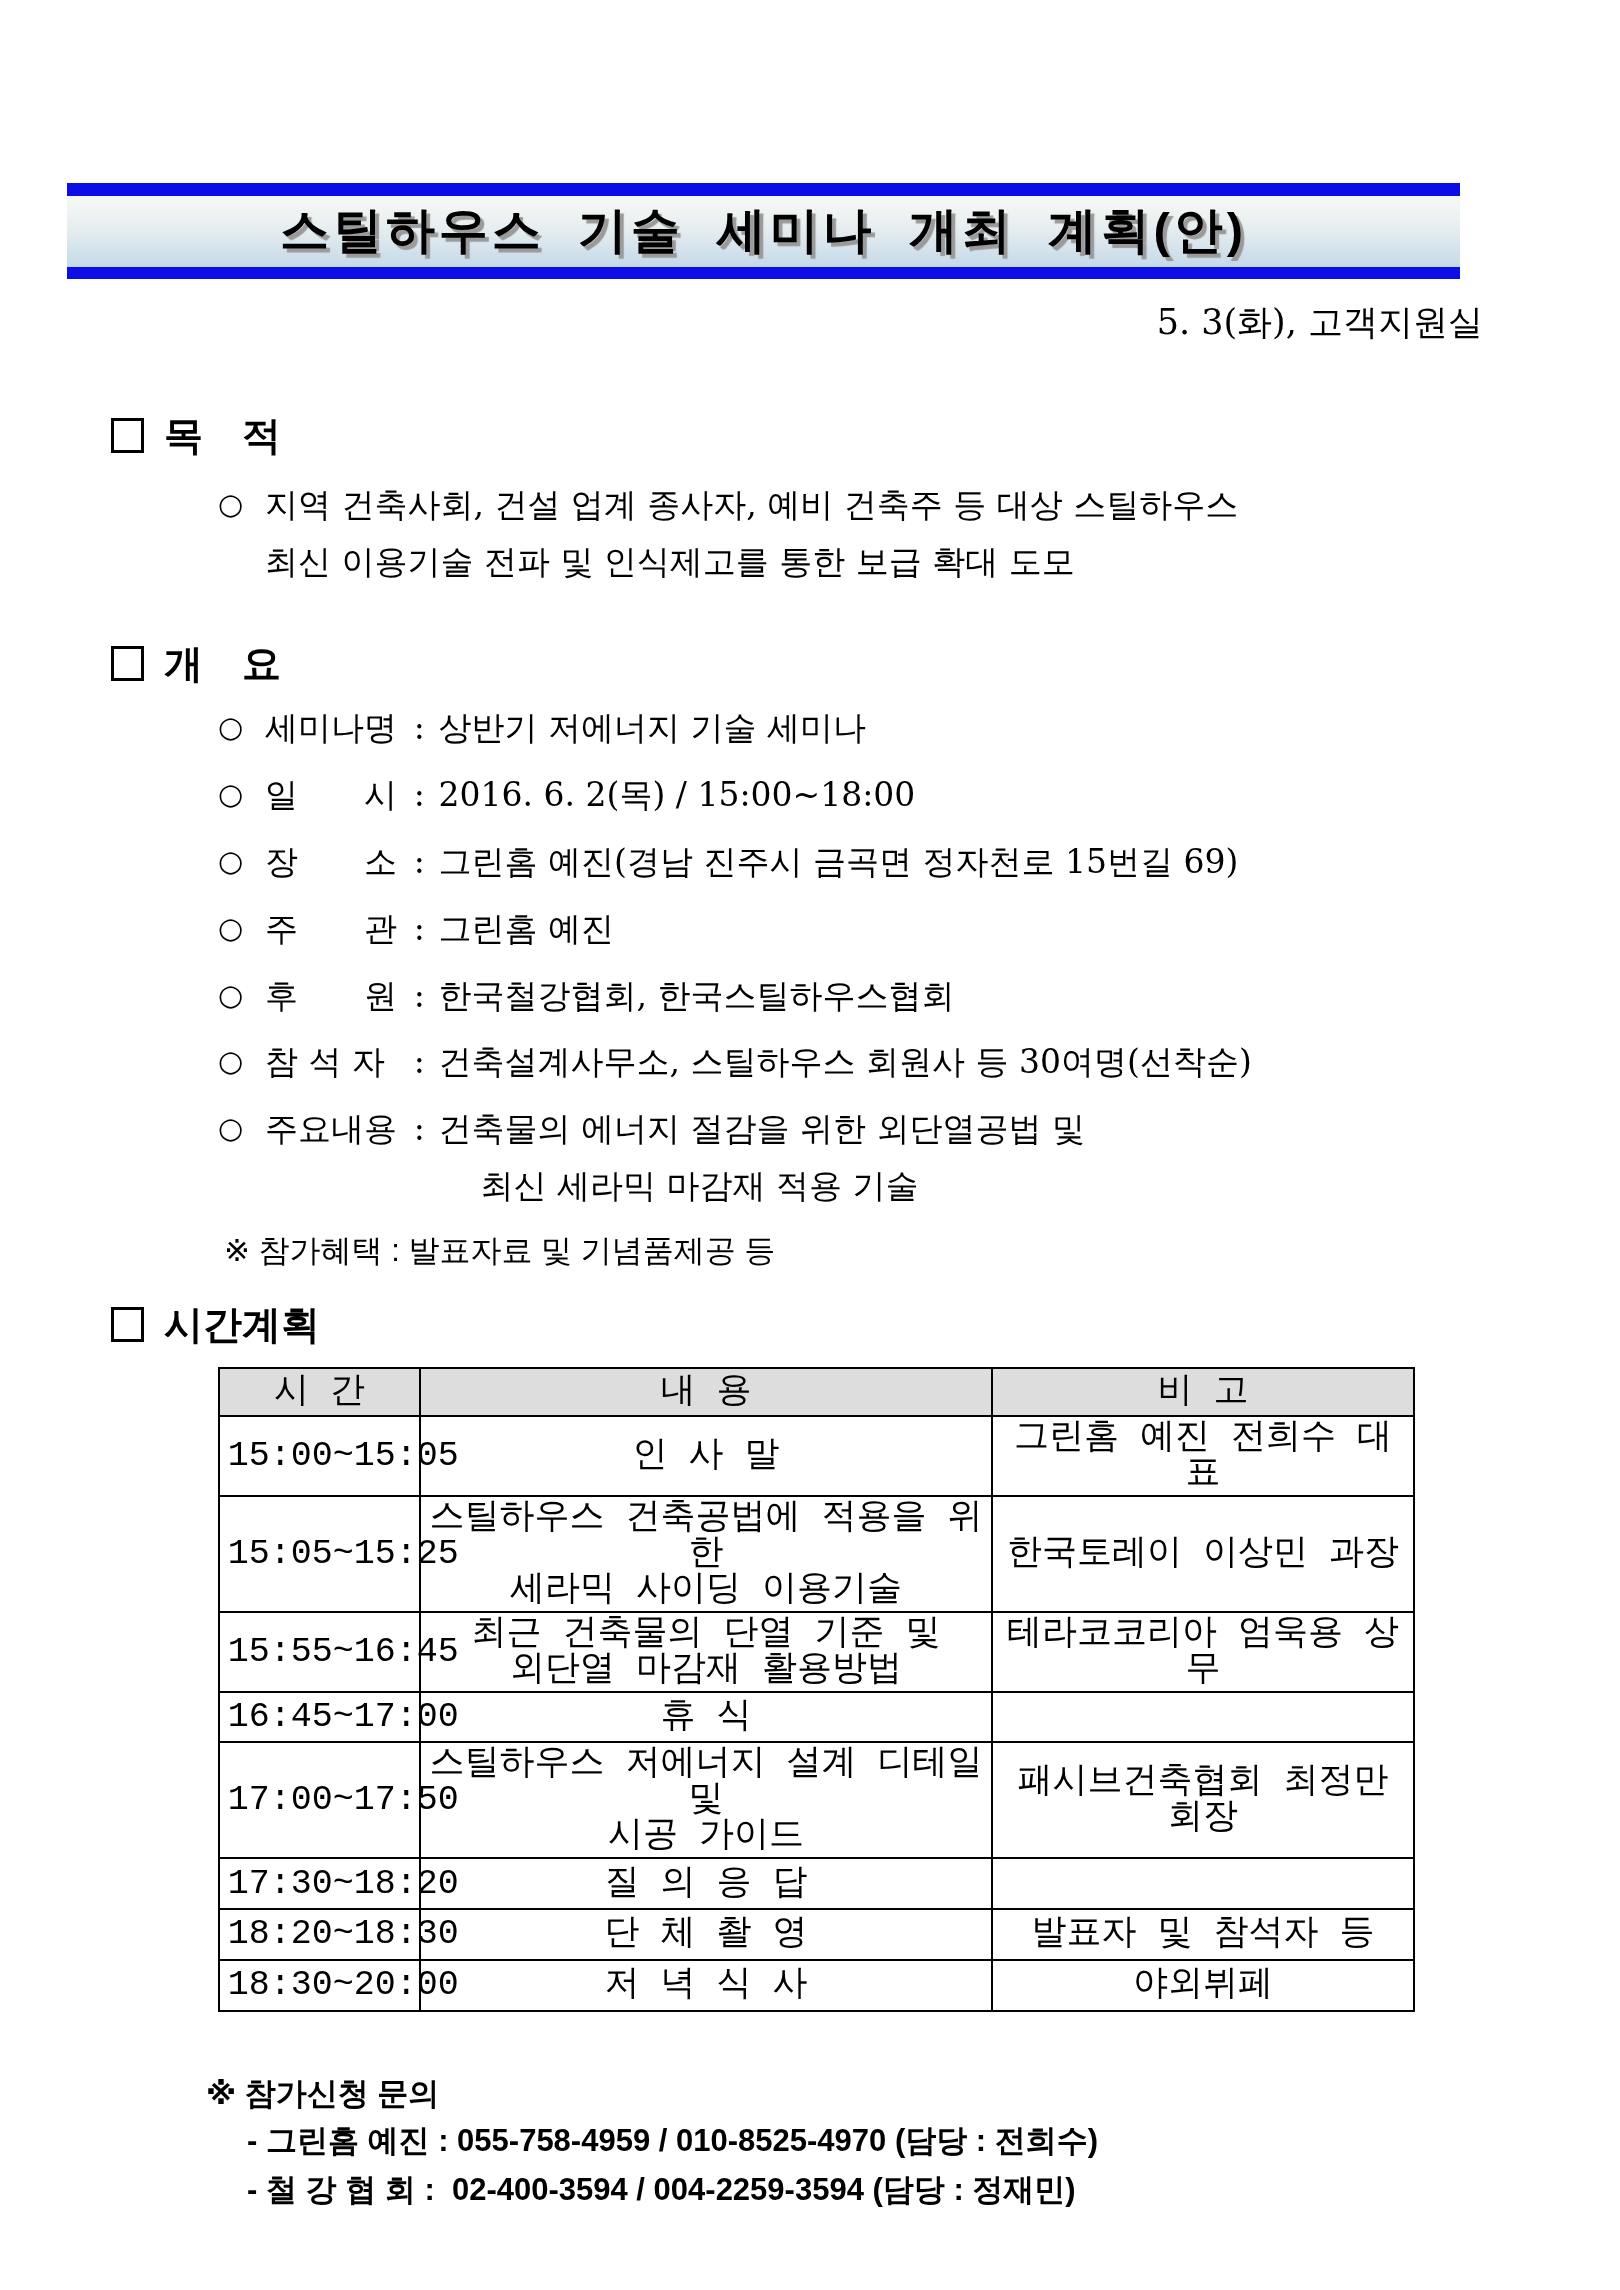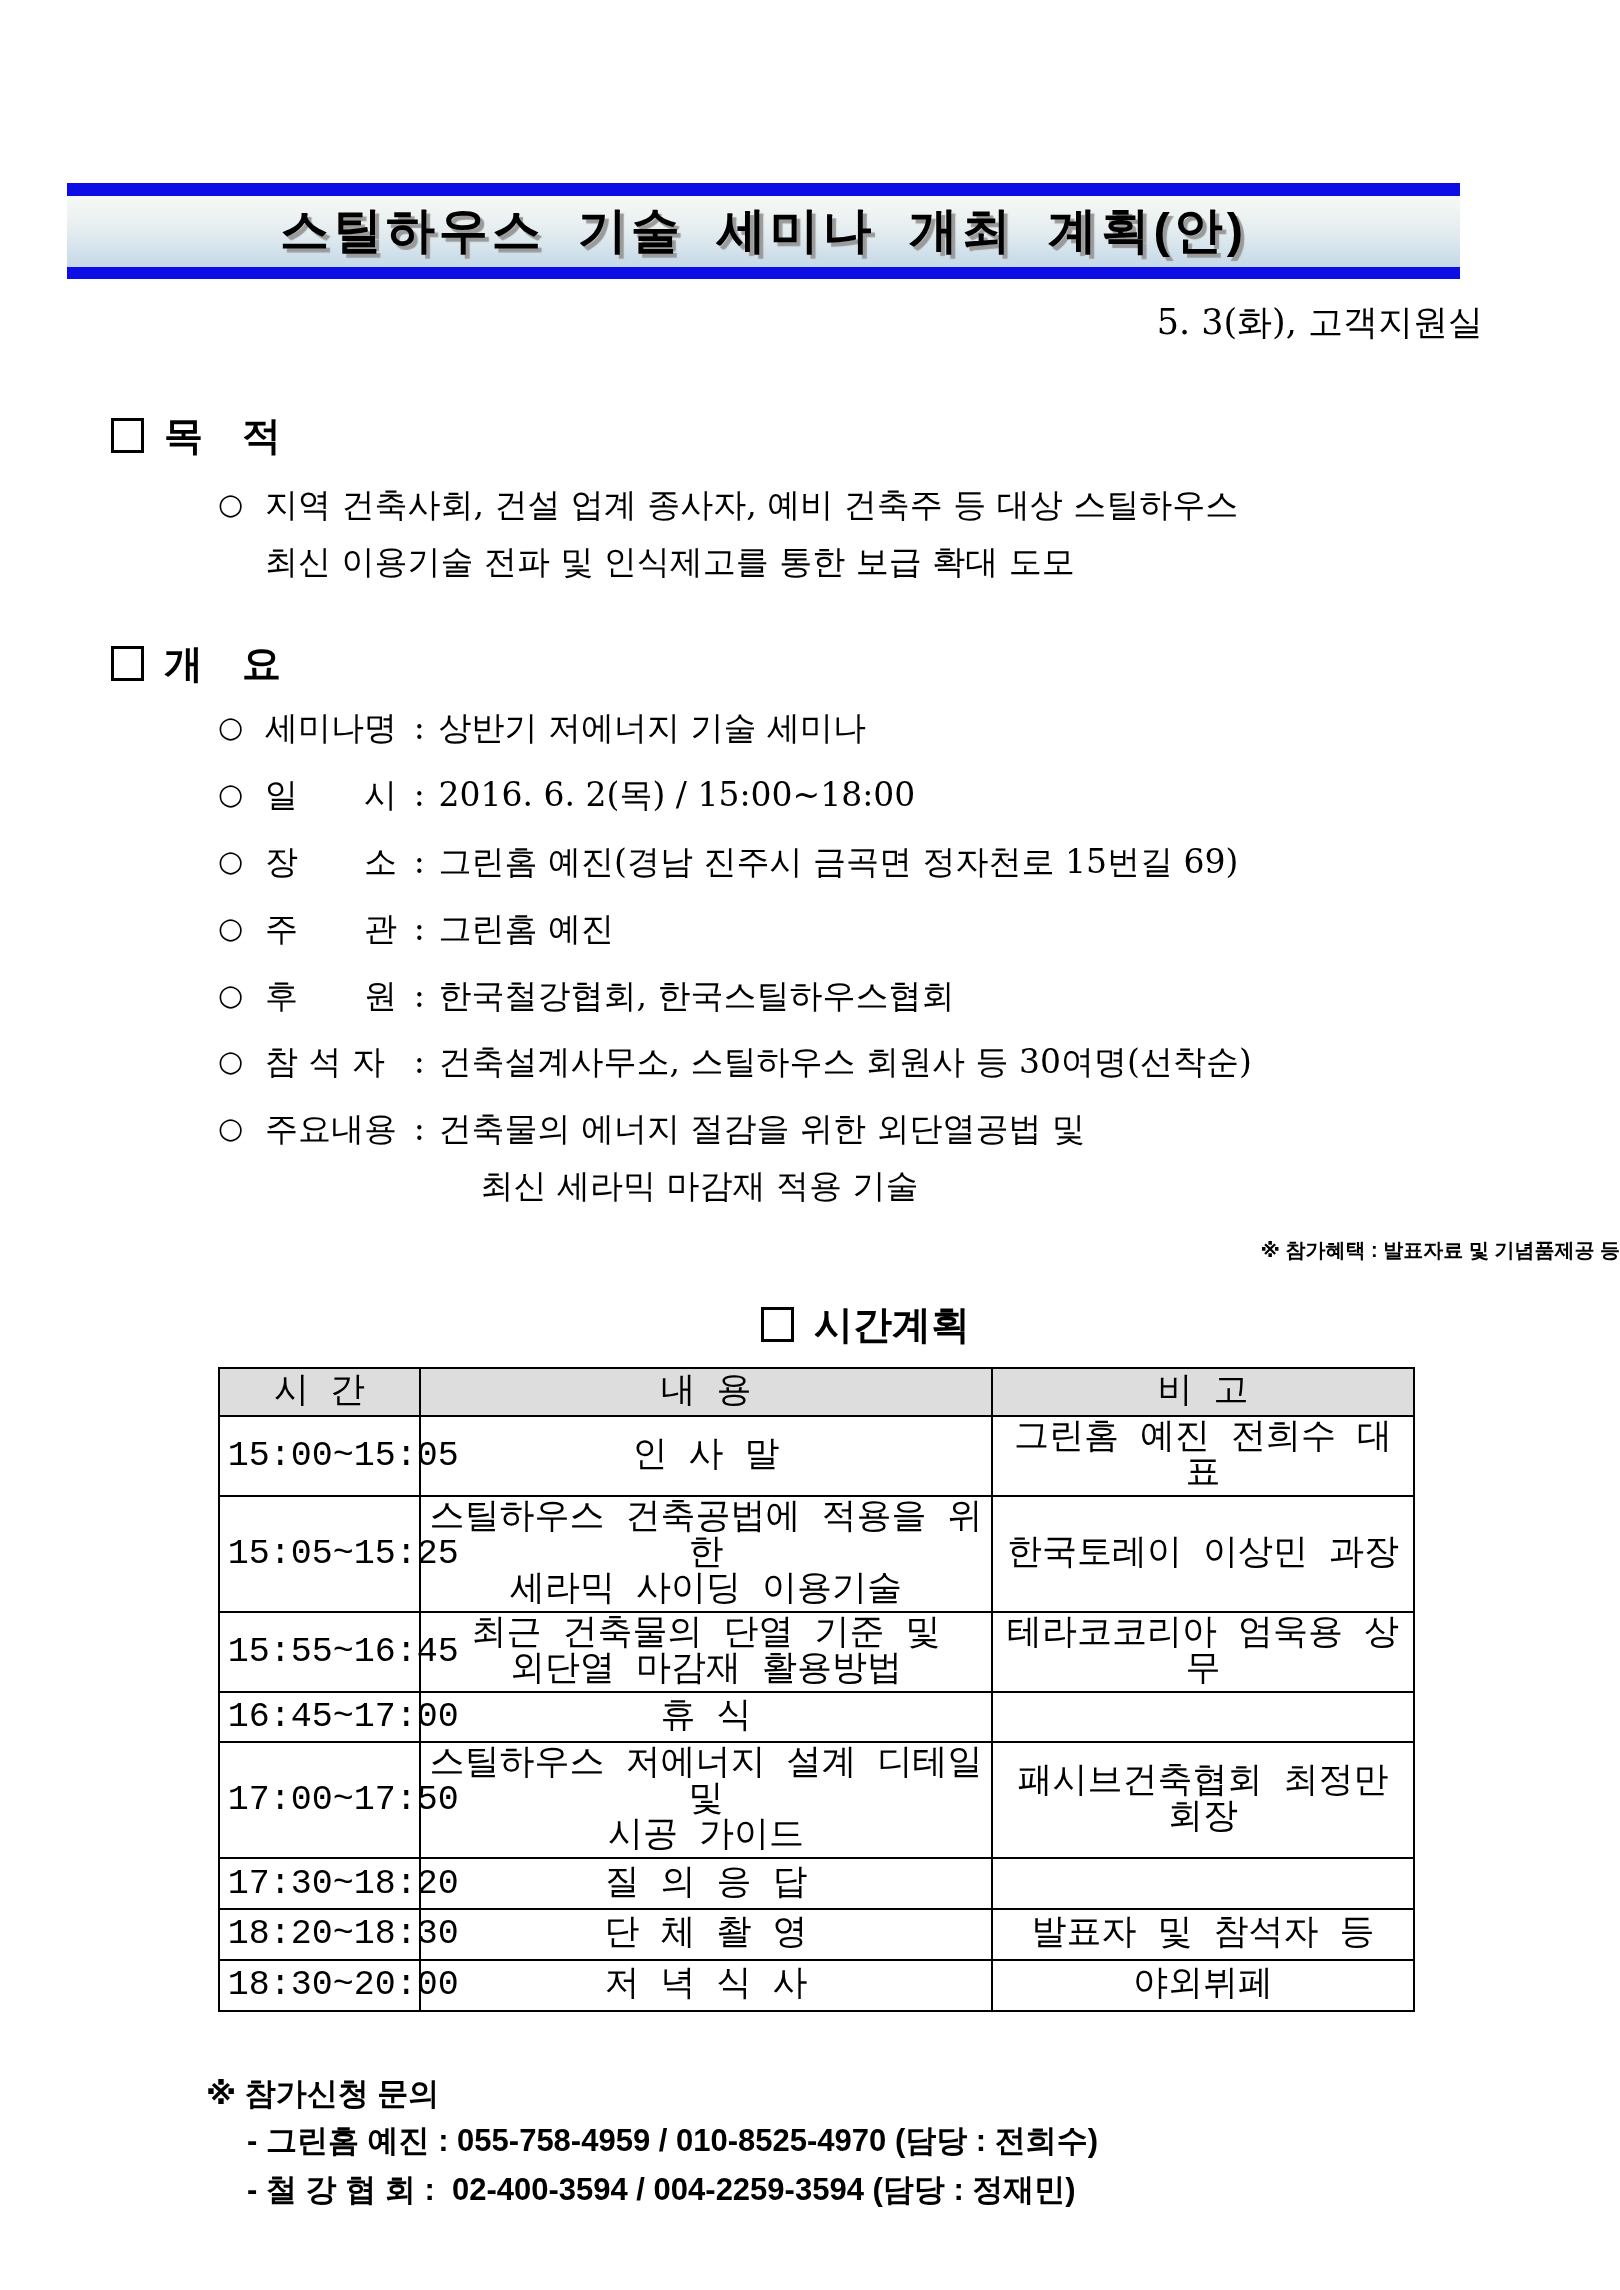--- a/index.html
+++ b/index.html
@@ -66,21 +66,21 @@
   .olabel{
     display:inline-block;width:145px;
     font-size:33px;line-height:57px;white-space:pre;flex:0 0 auto;
   }
   .ocolon{font-size:33px;line-height:57px;margin:0 13.7px 0 3.9px;flex:0 0 auto;}
   .ovalue{font-size:33px;line-height:57px;white-space:pre-wrap;}
   
   .benefit{
     margin:15.7px 0 0 224px;
     font-family:"Liberation Sans","DejaVu Sans",sans-serif;
-    font-weight:bold;font-size:20px;line-height:41px;white-space:pre;text-align:right;
+    font-weight:normal;font-size:31px;line-height:41px;white-space:pre;
   }
   
   .schedule-table{
     margin:17.6px 0 0 218px;
     width:1000px;
     border-collapse:collapse;
     border:2.9px solid #000;
     font-family:Liberation Mono, monospace;
     font-size:35px;
     table-layout:fixed;
@@ -177,21 +177,21 @@
       <span class="bmark">○</span>
       <span class="olabel">주요내용</span>
       <span class="ocolon">:</span>
       <span class="ovalue">건축물의 에너지 절감을 위한 외단열공법 및
     최신 세라믹 마감재 적용 기술</span>
     </div>
   </div>
 
   <div class="benefit">※ 참가혜택 : 발표자료 및 기념품제공 등</div>
 
-  <div class="sec-heading" style="margin-top:29px;justify-content:center;">
+  <div class="sec-heading" style="margin-top:29px;">
     <span class="sq"></span>
     <span>시간계획</span>
   </div>
 
   <table class="schedule-table">
     <colgroup>
         <col class="col-time">
         <col class="col-content">
         <col class="col-note">
       </colgroup>

